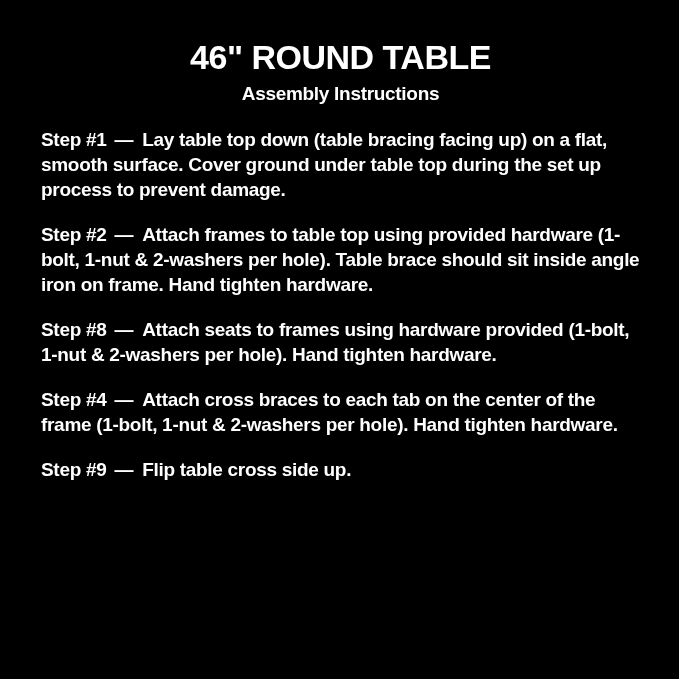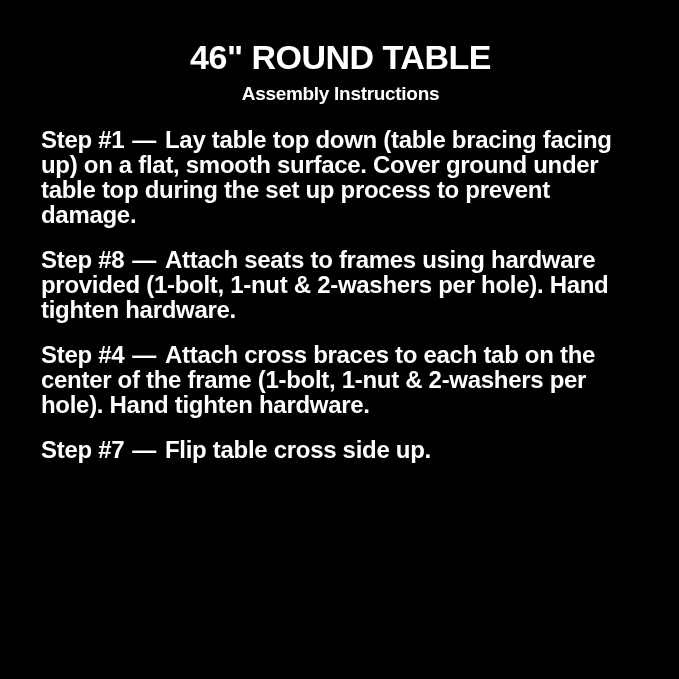--- a/index.html
+++ b/index.html
@@ -31,21 +31,21 @@
   .subtitle {
     font-size: 19px;
     line-height: 1.15;
     letter-spacing: -0.3px;
     margin: 7px 0 0 0;
   }
   .steps {
     margin-top: 22px;
   }
   .step {
-    font-size: 24px;
+    font-size: 19px;
     line-height: 25px;
     letter-spacing: -0.3px;
     margin: 0 0 20px 0;
     text-align: left;
   }
   .step .dash {
     display: inline-block;
     margin: 0 9px 0 8px;
   }
 </style>
@@ -56,23 +56,24 @@
 
   <div class="header">
     <h1 class="title">46" ROUND TABLE</h1>
     <h2 class="subtitle">Assembly Instructions</h2>
   </div>
 
   <div class="steps">
 
     <p class="step"><span class="label">Step #1</span><span class="dash">—</span><span class="body">Lay table top down (table bracing facing up) on a flat, smooth surface. Cover ground under table top during the set up process to prevent damage.</span></p>
 
+    <p class="step"><span class="label">Step #2</span><span class="dash">—</span><span class="body">Attach frames to table top using provided hardware (1-bolt, 1-nut &amp; 2-washers per hole). Table brace should sit inside angle iron on frame. Hand tighten hardware.</span></p>
 
     <p class="step"><span class="label">Step #8</span><span class="dash">—</span><span class="body">Attach seats to frames using hardware provided (1-bolt, 1-nut &amp; 2-washers per hole). Hand tighten hardware.</span></p>
 
     <p class="step"><span class="label">Step #4</span><span class="dash">—</span><span class="body">Attach cross braces to each tab on the center of the frame (1-bolt, 1-nut &amp; 2-washers per hole). Hand tighten hardware.</span></p>
 
-    <p class="step"><span class="label">Step #7</span><span class="dash">—</span><span class="body">Flip table cross side up.</span></p>
+    <p class="step"><span class="label">Step #9</span><span class="dash">—</span><span class="body">Flip table cross side up.</span></p>
 
 
   </div>
 
 </div>
 
 </body></html>

